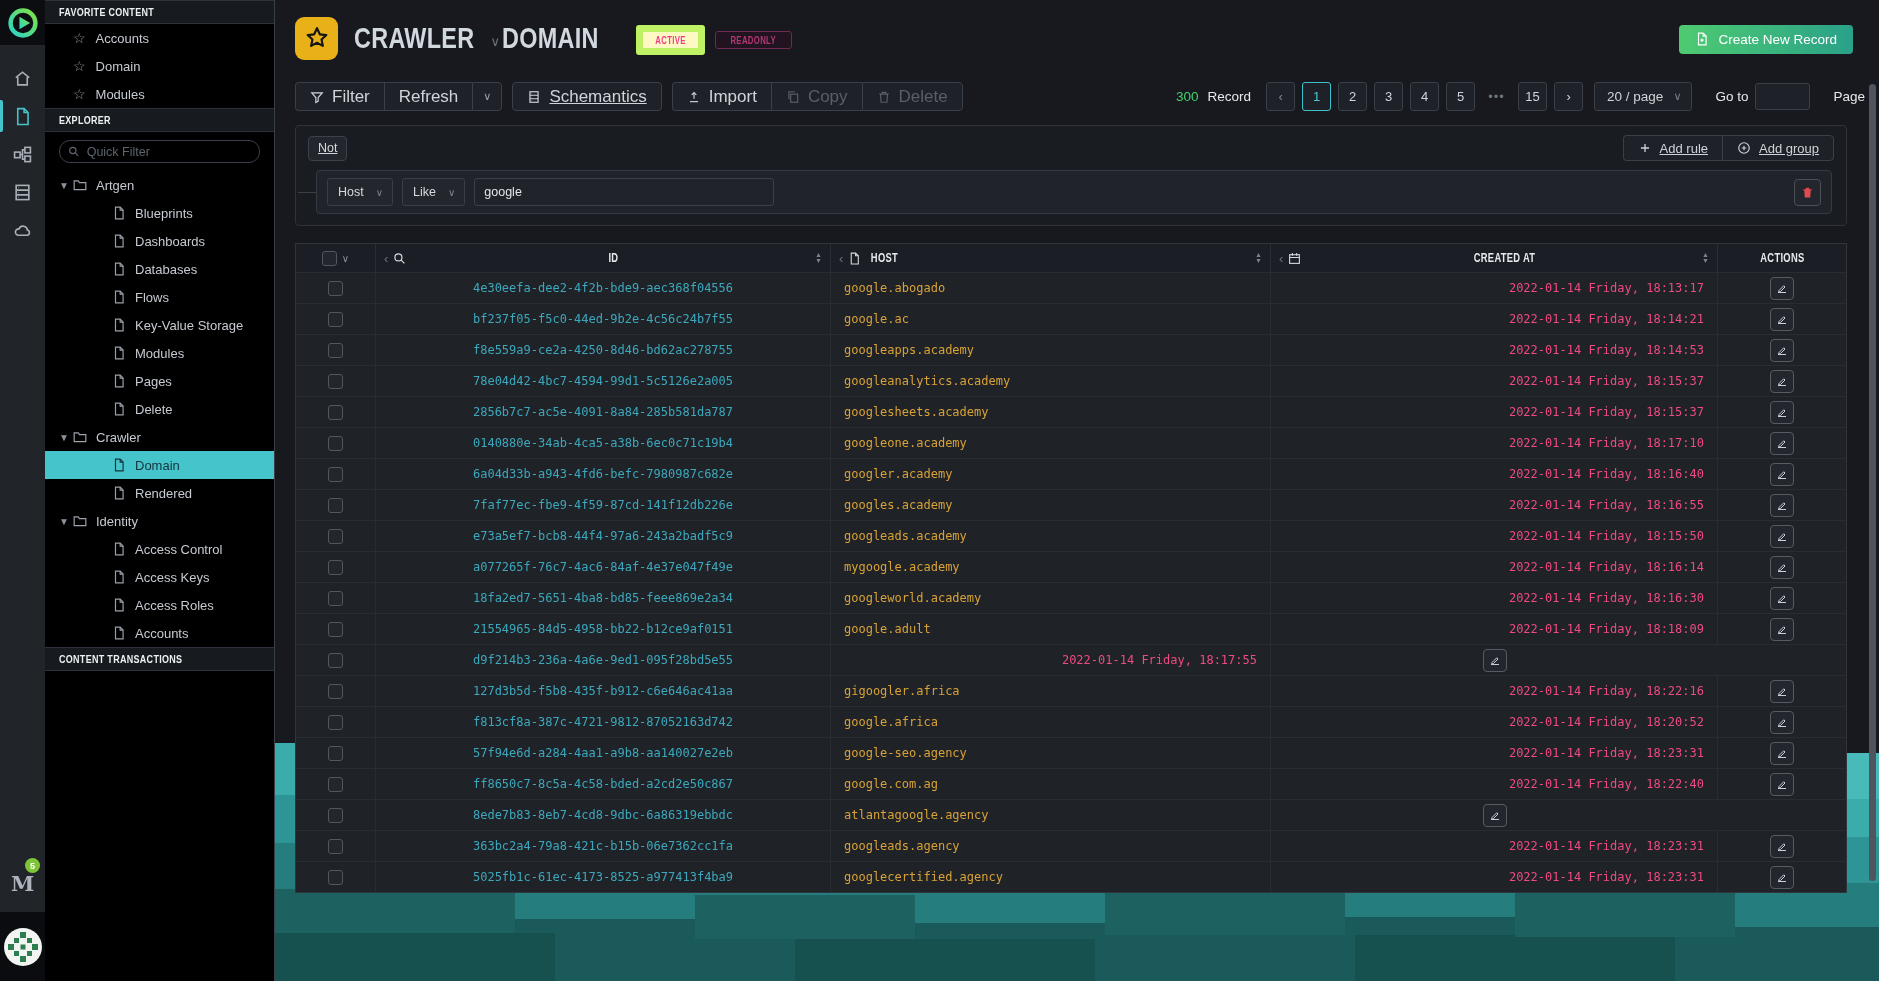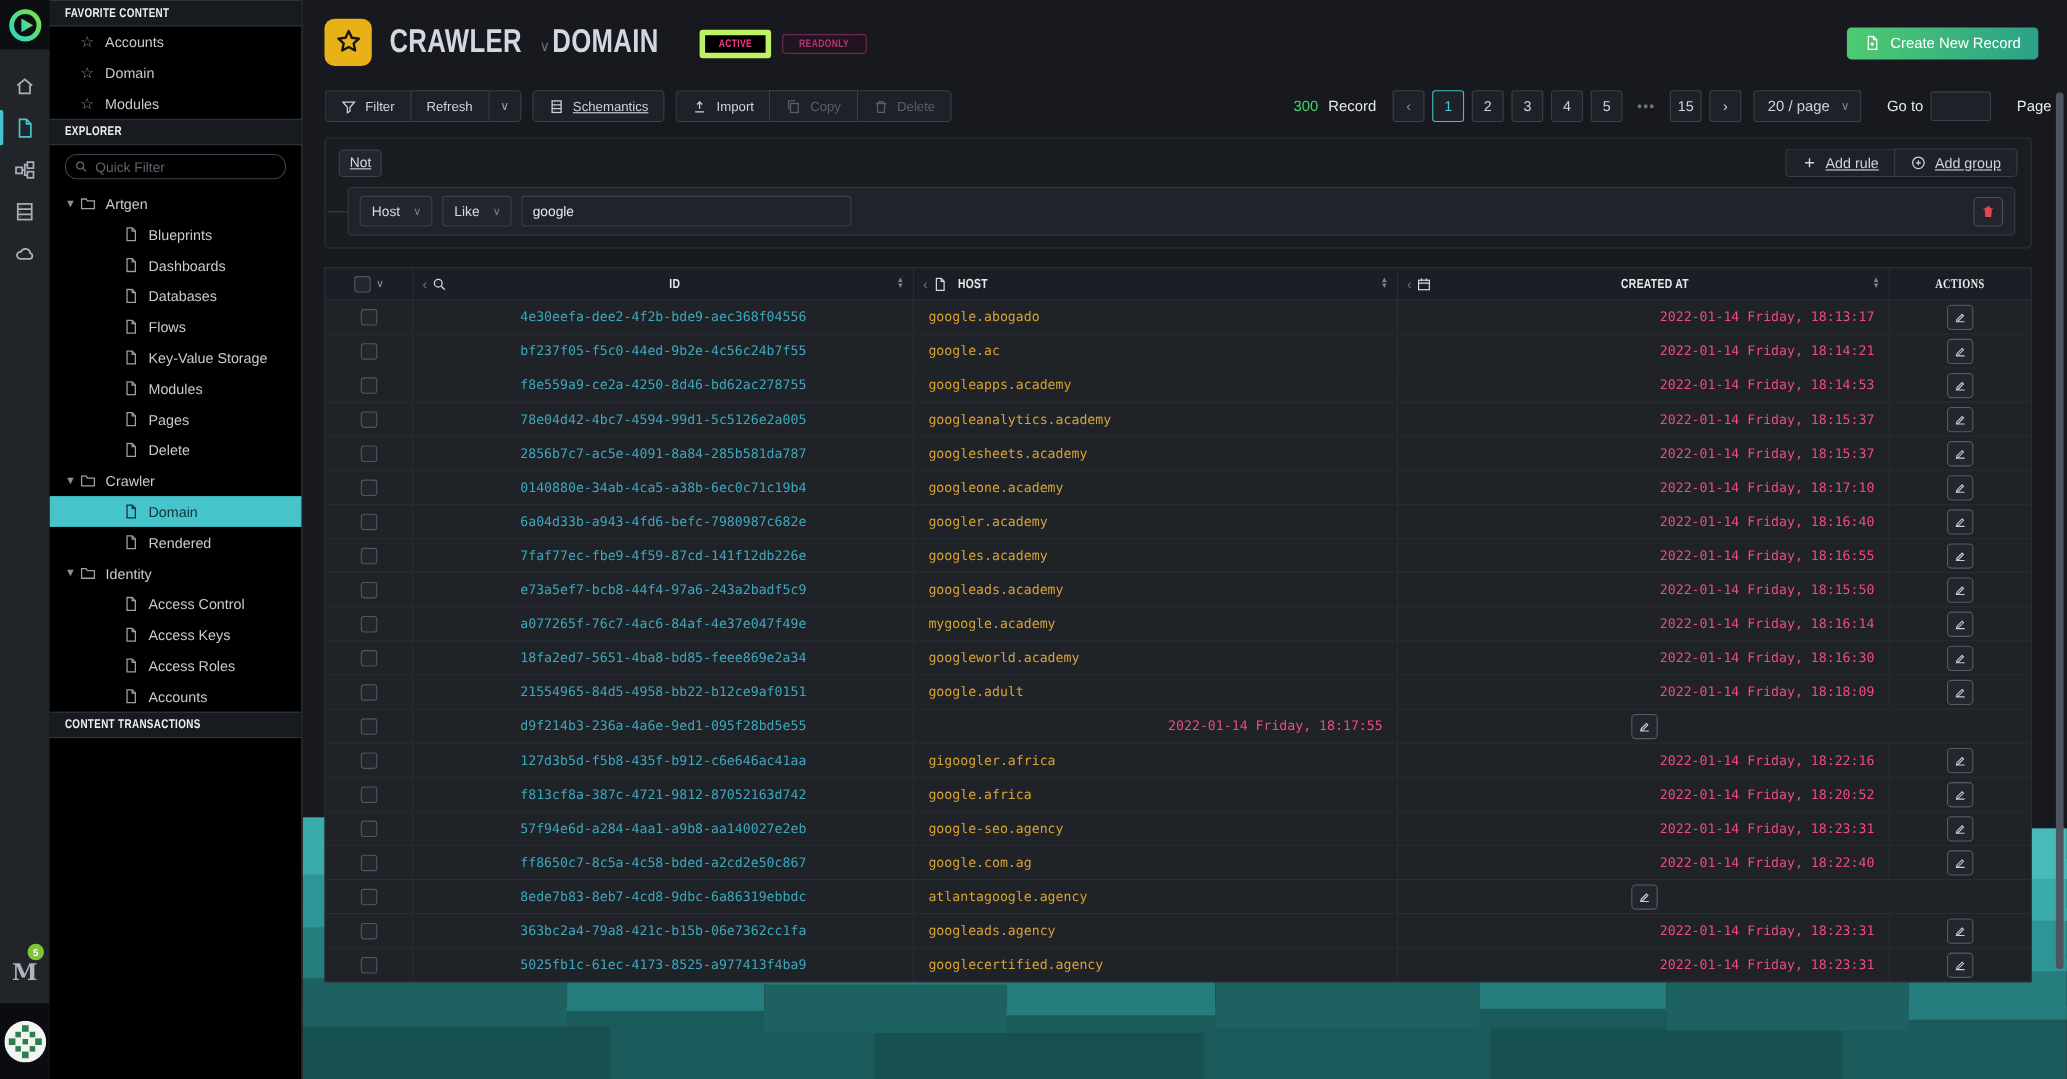--- a/index.html
+++ b/index.html
@@ -48,28 +48,28 @@
   .wave { position:absolute; left:0; right:0; top:737px; height:244px; z-index:1; }
   .wrow { position:absolute; left:0; right:0; display:flex; align-items:flex-start; }
   .wrow span { display:block; }
 
   
   .topbar { display:flex; align-items:center; padding-top:16px; height:60px; }
   .star-tile { width:43px; height:43px; border-radius:9px; background:#e8b117; display:flex; align-items:center; justify-content:center; cursor:pointer; }
   .titles { display:flex; align-items:center; margin-left:16px; color:#d2d8df; font-size:30px; }
   .mod-chev { color:#6c737c; font-size:13px; margin:6px 2px 0 -18px; cursor:pointer; }
   .badge { font-size:10px; border-radius:3px; padding:3px 8px 2px 8px; margin-left:10px; margin-top:4px; }
-  .badge[data-state="bright"] { color:#f23d8c; border:5px solid #bef264; background:#000000; }
+  .badge[data-state="bright"] { color:#f23d8c; border:7px solid #bef264; background:#fef9c3; }
   .badge[data-state="dim"] { color:#b13875; border:1px solid #6e2a50; background:#221320; }
   .create-btn { margin-left:auto; margin-right:12px; margin-top:2px; height:29px; padding:0 16px; display:flex; align-items:center; gap:9px;
     background:linear-gradient(90deg,#4ecb71,#2aa189); color:#fff; font-size:13.5px; border:none; border-radius:4px; cursor:pointer; }
 
   
   .toolbar { display:flex; align-items:center; margin-top:22px; height:29px; }
-  .btn { height:29px; display:flex; align-items:center; gap:8px; padding:0 14px; background:#1e2127; border:1px solid #3a4049; color:#d0d4da; font-size:12px; cursor:pointer; }
+  .btn { height:29px; display:flex; align-items:center; gap:8px; padding:0 14px; background:#1e2127; border:1px solid #3a4049; color:#d0d4da; font-size:17px; cursor:pointer; }
   .btn svg { width:14px; height:14px; }
   .btn.disabled { color:#5a5f66; cursor:default; }
   .btn.disabled svg { color:#5a5f66; }
   .bgroup { display:flex; }
   .bgroup .btn { border-radius:0; border-right-width:0; }
   .bgroup .btn:first-child { border-radius:4px 0 0 4px; }
   .bgroup .btn:last-child { border-radius:0 4px 4px 0; border-right-width:1px; }
   .bgroup.single .btn { border-radius:4px; border-right-width:1px;text-decoration:underline; }
   .tb-gap { width:10px; }
   .chev-btn { padding:0 10px; color:#9aa1aa; font-size:11px; }
@@ -100,21 +100,21 @@
   .sel .chev { color:#7b828b; font-size:10px; }
   .rule-input { width:300px; height:28px; background:transparent; border:1px solid #3a4049; border-radius:3px; color:#e3e6ea; font-size:12.5px; padding:0 9px; outline:none; }
   .trash-btn { margin-left:auto; width:27px; height:27px; display:flex; align-items:center; justify-content:center; background:#23272d; border:1px solid #4a5058; border-radius:4px; cursor:pointer; color:#e14b4e; }
   .trash-btn svg { width:13px; height:13px; }
 
   
   .datatable { margin-top:17px; width:1552px; border:1px solid #30353d; background:#1f2227; }
   .tr, .thead { display:grid; grid-template-columns:80px 455px 440px 447px 128px; }
   .thead { background:#1b1e24; height:28px; }
   .th { display:flex; align-items:center; border-right:1px solid #2a2e34; padding:0 8px; color:#e8ebee; font-size:12px; cursor:pointer; }
-  .th:last-child { border-right:none; justify-content:center;font-family:Liberation Serif, serif; }
+  .th:last-child { border-right:none; justify-content:center; }
   .th .angle { color:#6b727b; font-size:13px; margin-right:5px; }
   .th .hicon { display:flex; color:#d7dbe0; margin-right:6px; }
   .th .hicon svg { width:13px; height:13px; }
   .th .hlabel { flex:1; text-align:center; }
   .th .hlabel.left { flex:0 0 auto; text-align:left; }
   .th .hlabel.left + .spacer { flex:1; }
   .sort { display:flex; flex-direction:column; line-height:6px; font-size:7px; color:#7b828c; cursor:pointer; }
   .tr { height:31px; border-top:1px solid #282c33; background:#1f2227; }
   .td { display:flex; align-items:center; border-right:1px solid #282c33; font-family:"DejaVu Sans Mono", monospace; font-size:12px; overflow:hidden; }
   .td:last-child { border-right:none; }

